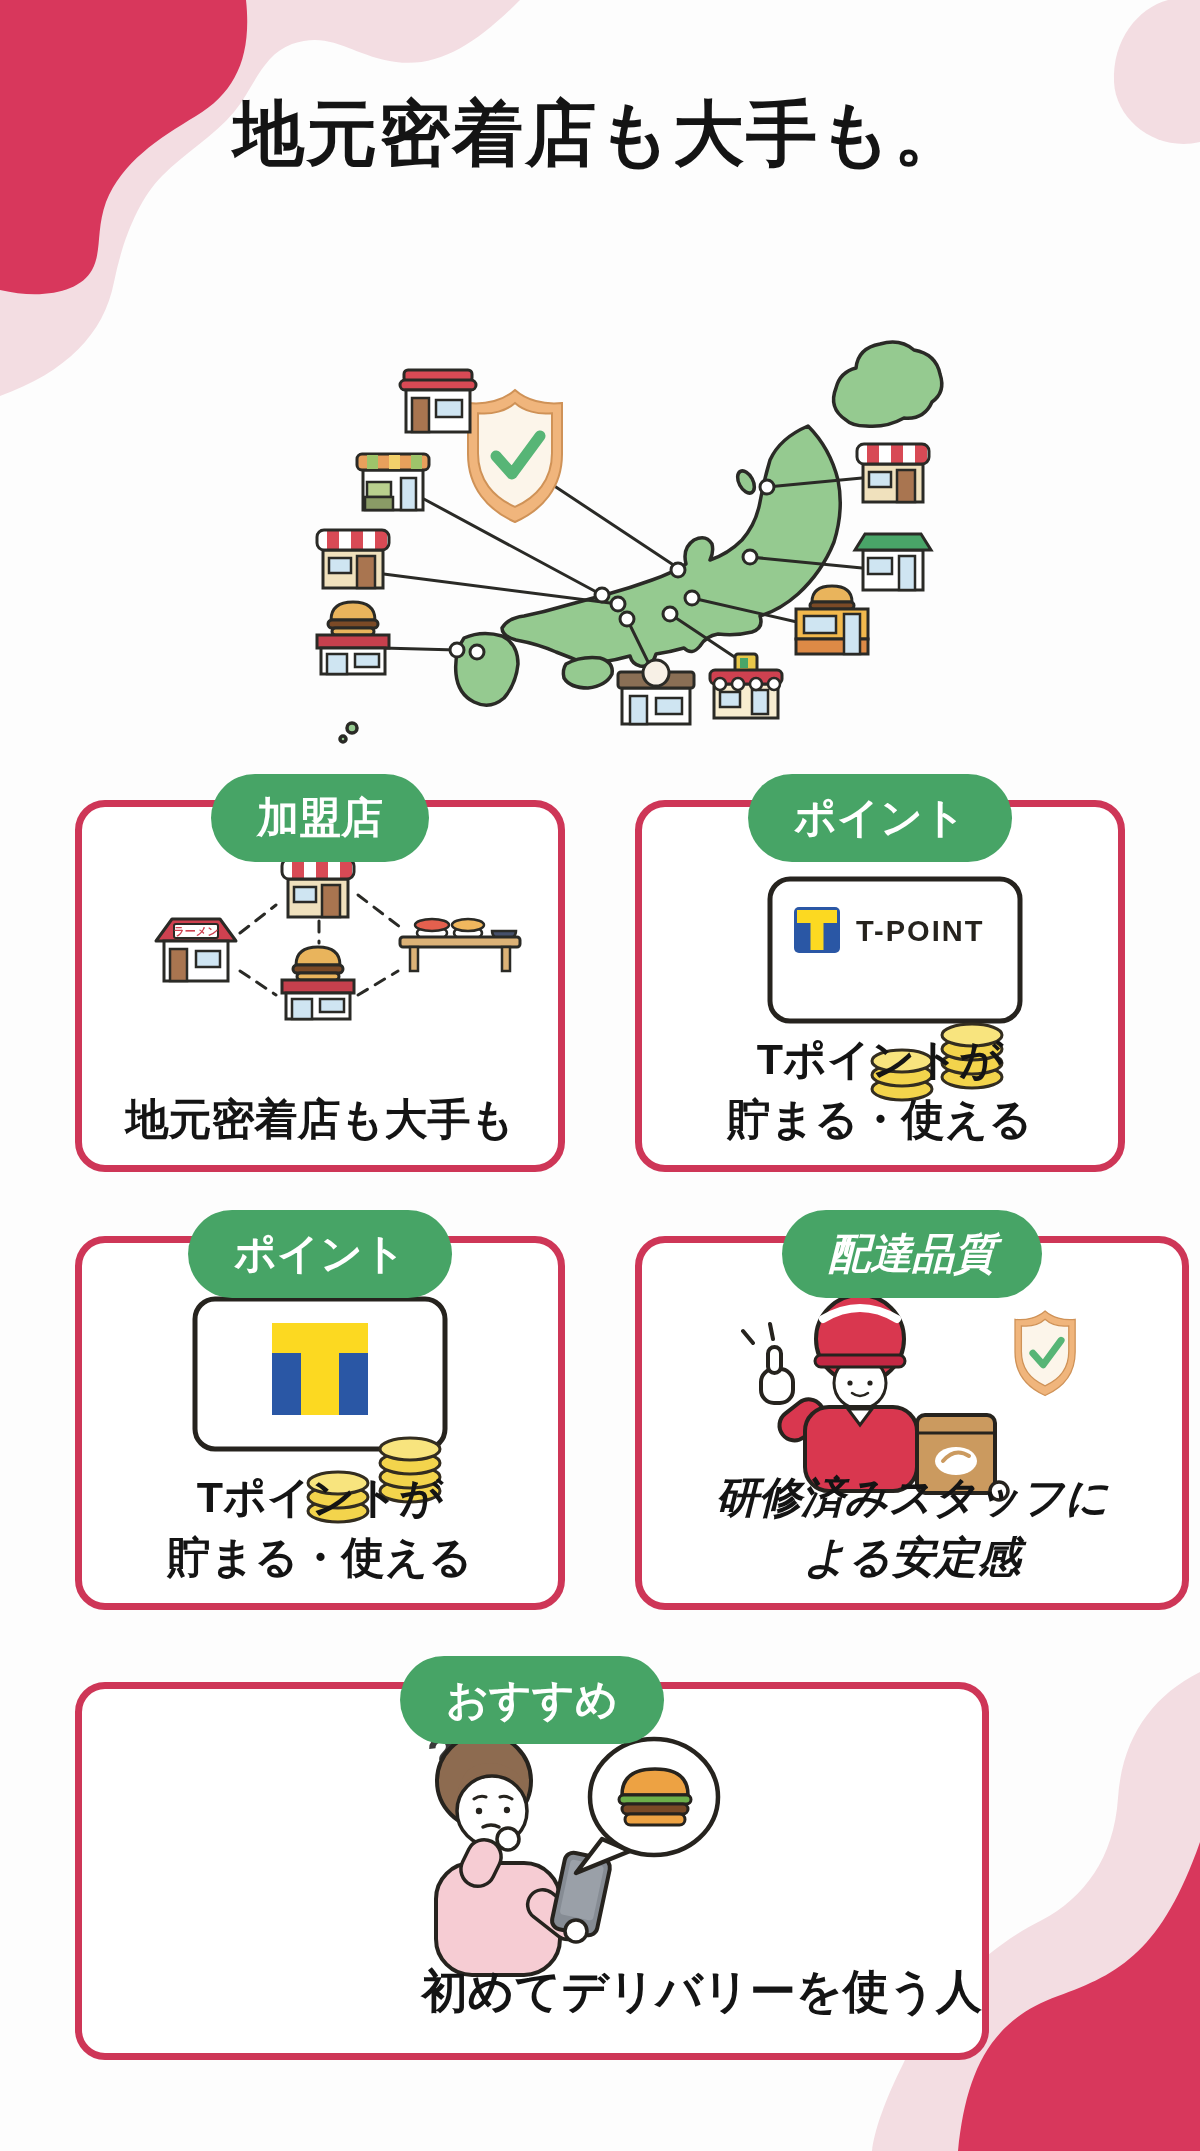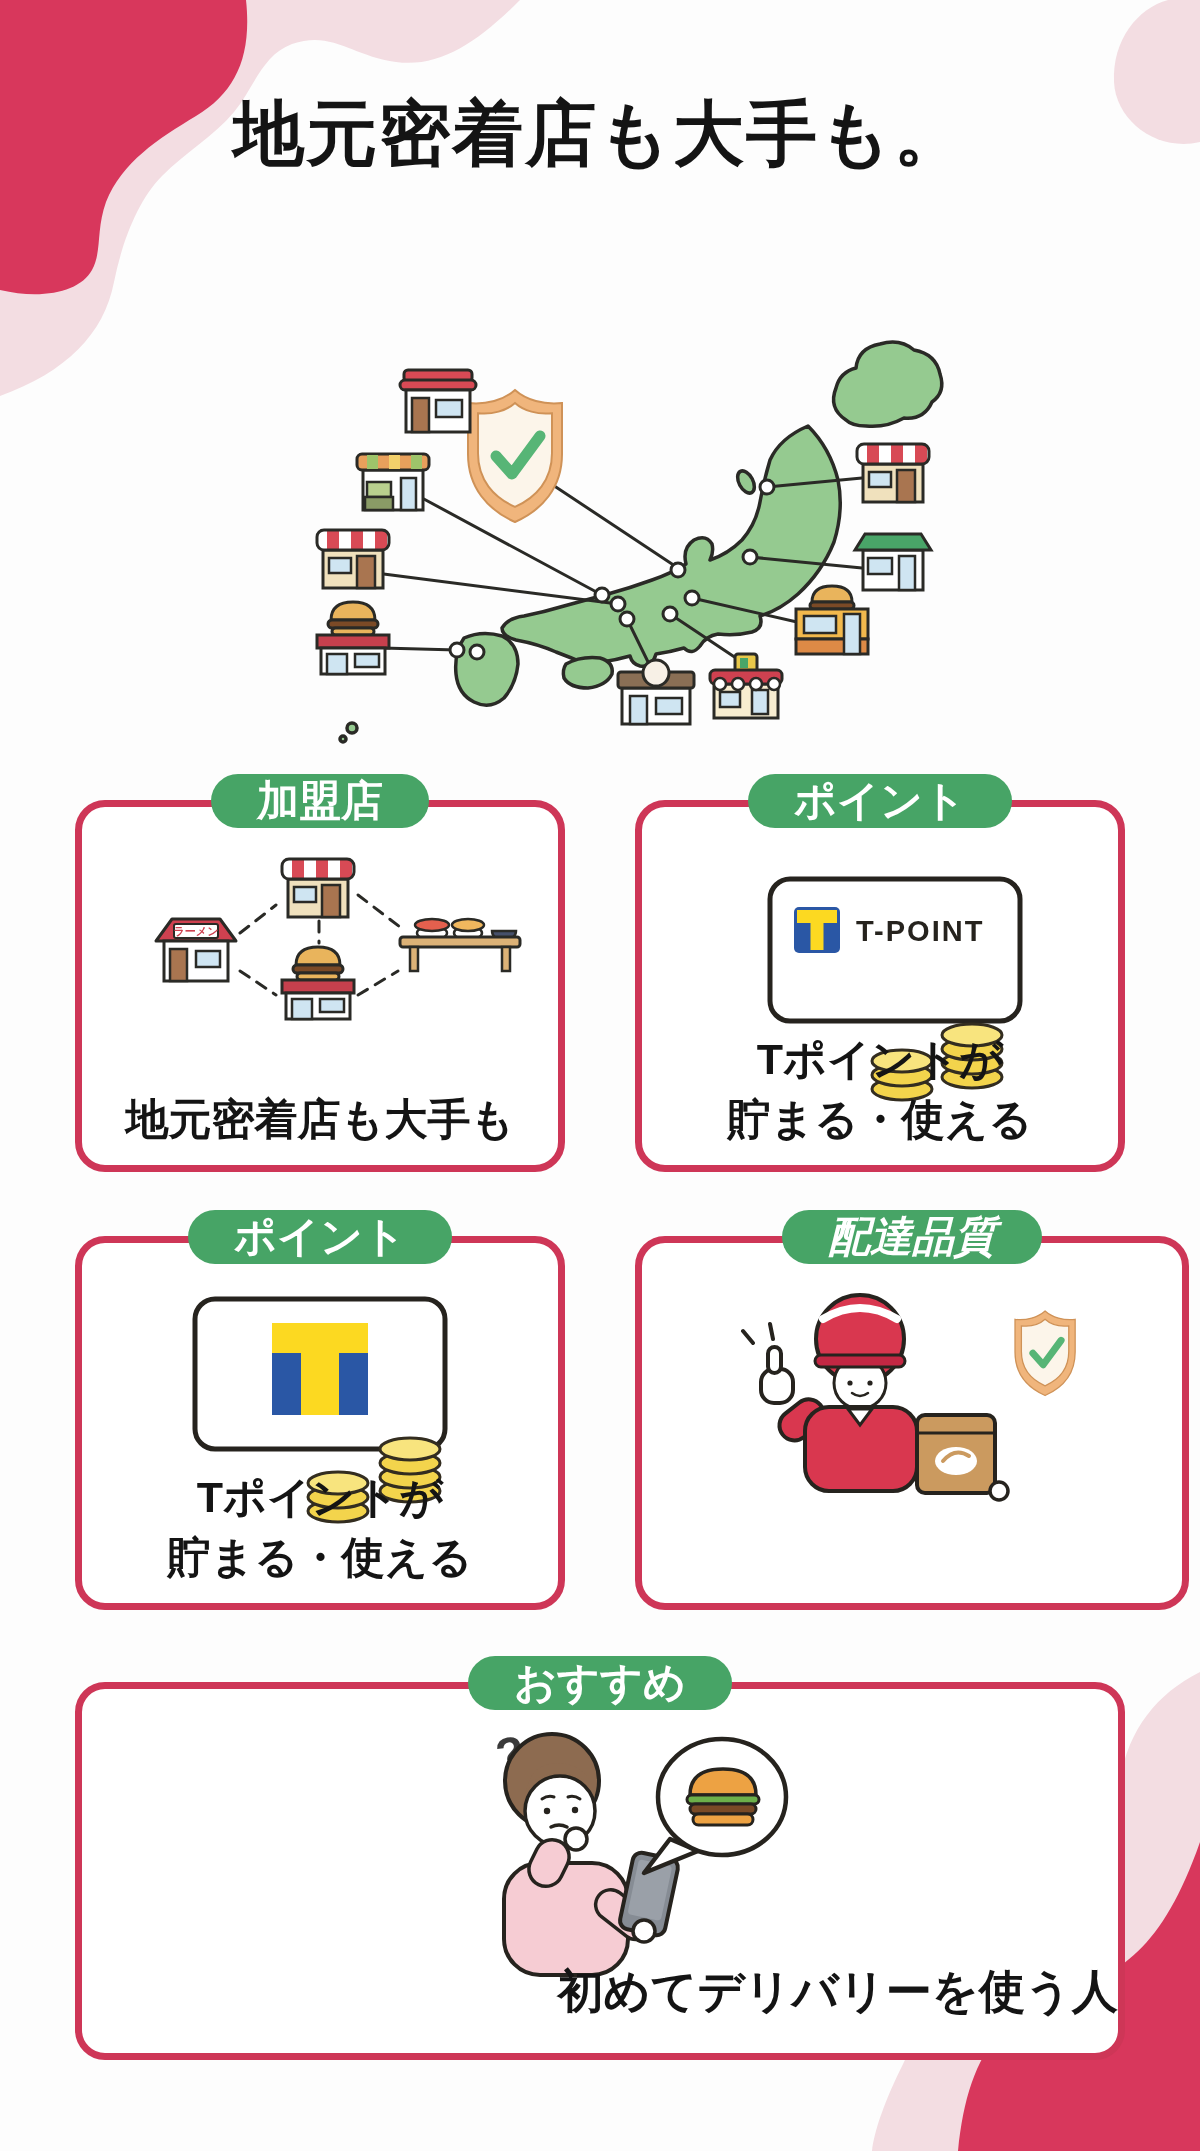--- a/index.html
+++ b/index.html
@@ -18,25 +18,25 @@
   .map-wrap{position:absolute;left:250px;top:330px;width:700px;height:420px;z-index:1;}
   .map-wrap svg{width:100%;height:100%;overflow:visible;}
   .card{
     position:absolute;background:#ffffff;box-sizing:border-box;
     border:7px solid var(--accent,#ce3657);border-radius:30px;z-index:1;
   }
   #card-1{left:75px;top:800px;width:490px;height:372px;}
   #card-2{left:635px;top:800px;width:490px;height:372px;}
   #card-3{left:75px;top:1236px;width:490px;height:374px;}
   #card-4{left:635px;top:1236px;width:554px;height:374px;font-style:italic;}
-  #card-5{left:75px;top:1682px;width:1050px;height:378px;}
+  #card-5{left:75px;top:1682px;width:914px;height:378px;}
   .pill{
     position:absolute;top:-33px;left:50%;transform:translateX(-50%);
     background:var(--green,#47a466);color:#ffffff;
-    font-size:42px;font-weight:800;padding:3px 46px;border-radius:999px;
+    font-size:42px;font-weight:800;padding:20px 46px;border-radius:999px;
     white-space:nowrap;z-index:3;line-height:1.15;
   }
   .caption{
     position:absolute;left:0;right:0;bottom:16px;text-align:center;
     font-weight:800;font-size:43px;line-height:1.38;color:var(--ink,#141414);
   }
   #card-5 .caption{bottom:30px;font-size:46px;text-align:right;}
   .illus{position:absolute;left:50%;transform:translateX(-50%);overflow:visible;}
   #card-1 .illus{top:42px;width:440px;height:200px;}
   #card-2 .illus{top:54px;width:420px;height:252px;}
@@ -296,20 +296,24 @@
       <rect x="-24" y="78" width="32" height="34" rx="13" fill="#ffffff" stroke="#26231e" stroke-width="4"></rect>
       <rect x="-17" y="56" width="13" height="26" rx="6.5" fill="#ffffff" stroke="#26231e" stroke-width="4"></rect>
       <rect x="132" y="124" width="78" height="78" rx="8" fill="#cb9a5f" stroke="#26231e" stroke-width="4"></rect>
       <line x1="132" y1="142" x2="210" y2="142" stroke="#26231e" stroke-width="3"></line>
       <ellipse cx="171" cy="170" rx="21" ry="14" fill="#ffffff"></ellipse>
       <path d="M158,170 q12,-14 26,-5" stroke="#cb9a5f" stroke-width="4" fill="none" stroke-linecap="round"></path>
       <circle cx="214" cy="200" r="9" fill="#ffffff" stroke="#26231e" stroke-width="3.5"></circle>
     </g>
     <use href="#shield-sym" transform="translate(318,20) scale(0.64)"></use>
   </svg>
+  <div class="caption">
+    <div>研修済みスタッフに</div>
+    <div>よる安定感</div>
+  </div>
 </section>
 
 <section class="card" id="card-5">
   <div class="pill">おすすめ</div>
   <svg class="illus" viewBox="0 0 480 252">
     <g transform="translate(142,6)">
       <text x="-4" y="36" font-size="46" font-weight="bold" fill="#3a3a3a" transform="rotate(-10 0 30)">?</text>
       <circle cx="50" cy="46" r="47" fill="#8d6b50" stroke="#26231e" stroke-width="4"></circle>
       <circle cx="58" cy="76" r="35" fill="#ffffff" stroke="#26231e" stroke-width="3.5"></circle>
       <path d="M23,64 Q28,38 58,38 Q88,40 93,64 Q90,30 56,28 Q26,28 23,64 Z" fill="#8d6b50"></path>

